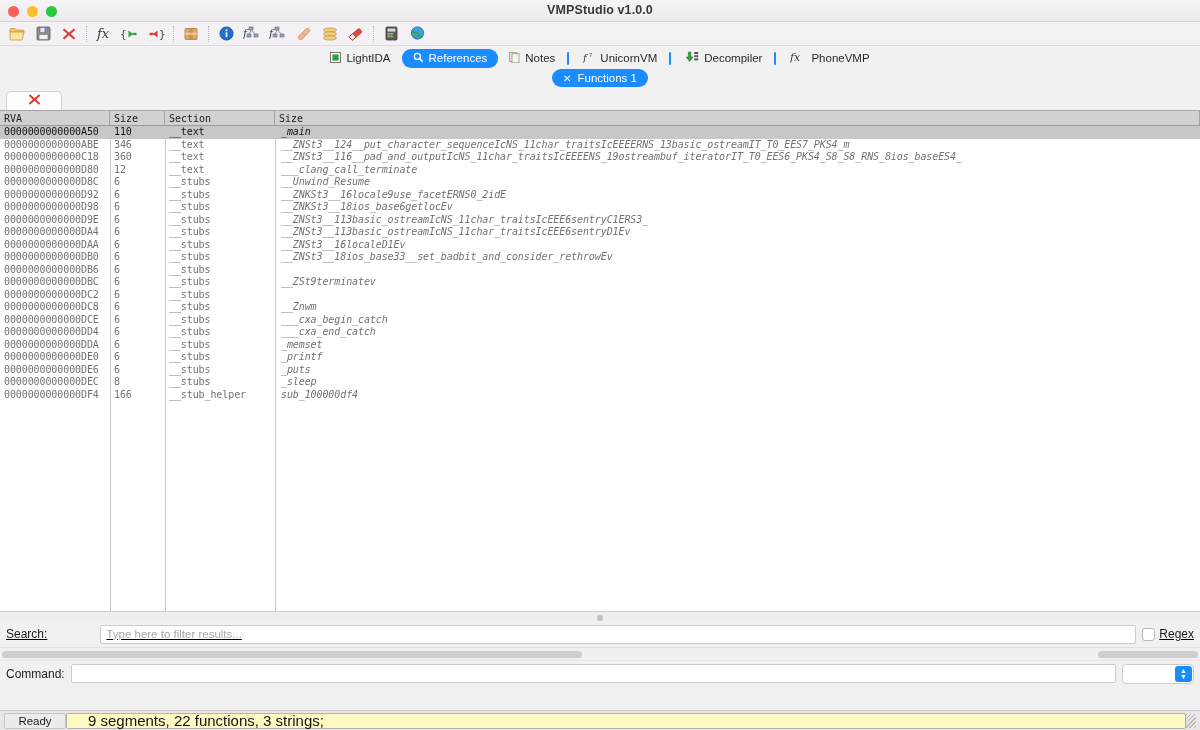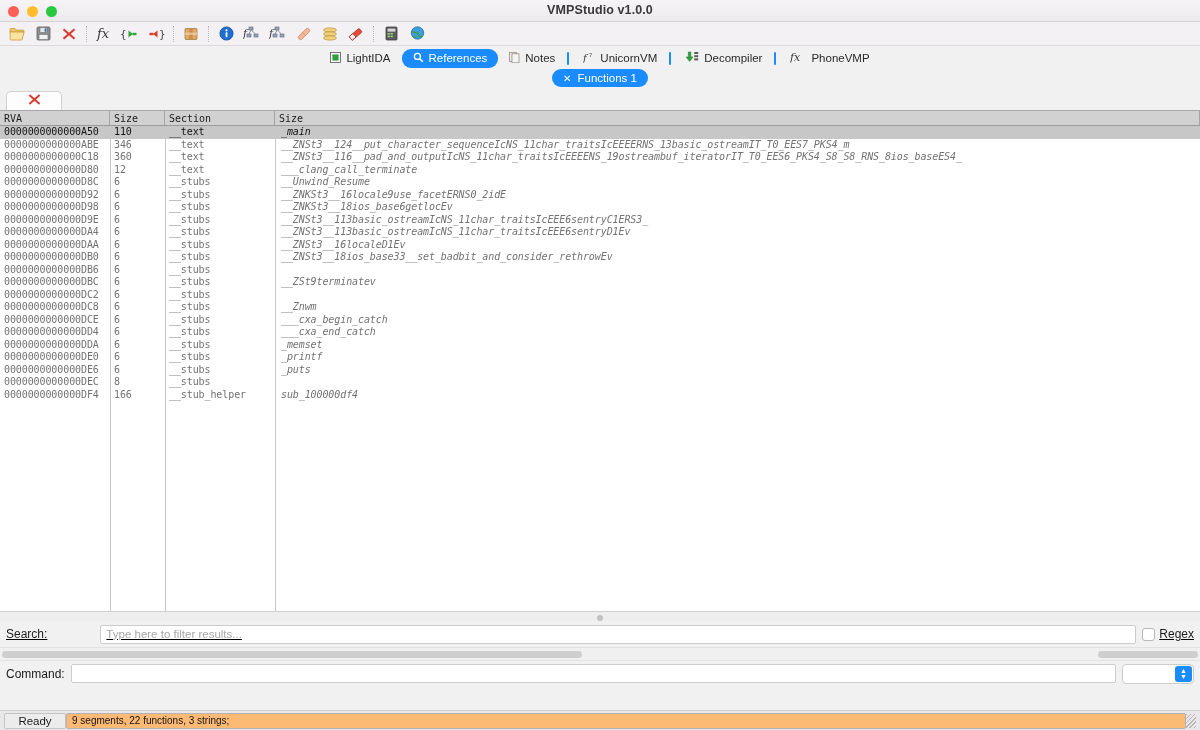--- a/index.html
+++ b/index.html
@@ -365,27 +365,27 @@
     background: #ececec;
     border: 1px solid #c6c4c6;
     border-radius: 2px;
     font-size: 11.5px;
     color: #1b1b1b;
     display: flex; align-items: center; justify-content: center;
   }
   .status-msg {
     flex: 1 1 auto;
     height: 16px;
-    background: #fdba74;
+    background: #fef9c3;
     border: 1px solid #b4b2b4;
     border-radius: 2px;
-    font-size: 10px;
+    font-size: 15px;
     color: #141414;
     display: flex; align-items: center;
-    padding-left: 5px;
+    padding-left: 21px;
   }
   .grip-corner {
     width: 10px; height: 14px;
     background: repeating-linear-gradient(135deg,#b9b7b9 0 1px,transparent 1px 3px);
   }
 </style>
 </head>
 <body>
 
 <div id="app">
@@ -753,20 +753,21 @@
           <div class="tr">
             <div class="td c-rva">0000000000000DE6</div>
             <div class="td c-size">6</div>
             <div class="td c-sec">__stubs</div>
             <div class="td c-name">_puts</div>
           </div>
           <div class="tr">
             <div class="td c-rva">0000000000000DEC</div>
             <div class="td c-size">8</div>
             <div class="td c-sec">__stubs</div>
+            <div class="td c-name">_sleep</div>
           </div>
           <div class="tr">
             <div class="td c-rva">0000000000000DF4</div>
             <div class="td c-size">166</div>
             <div class="td c-sec">__stub_helper</div>
             <div class="td c-name">sub_100000df4</div>
           </div>
         </div>
     </div>
 

